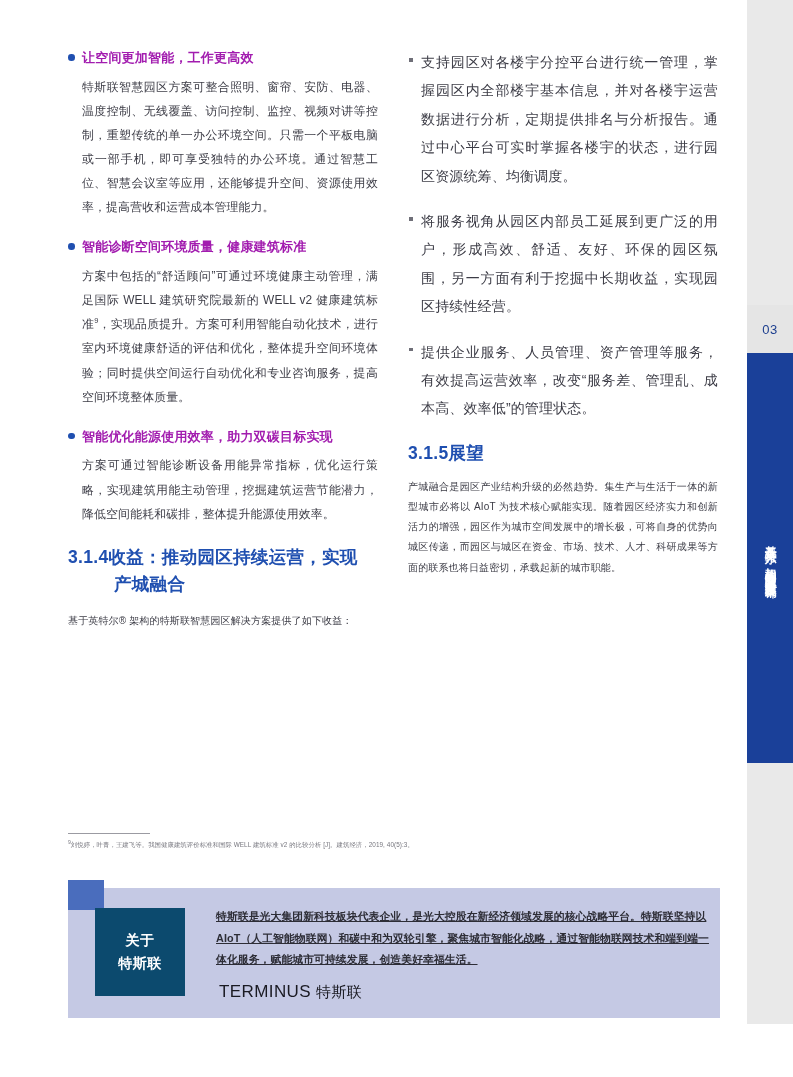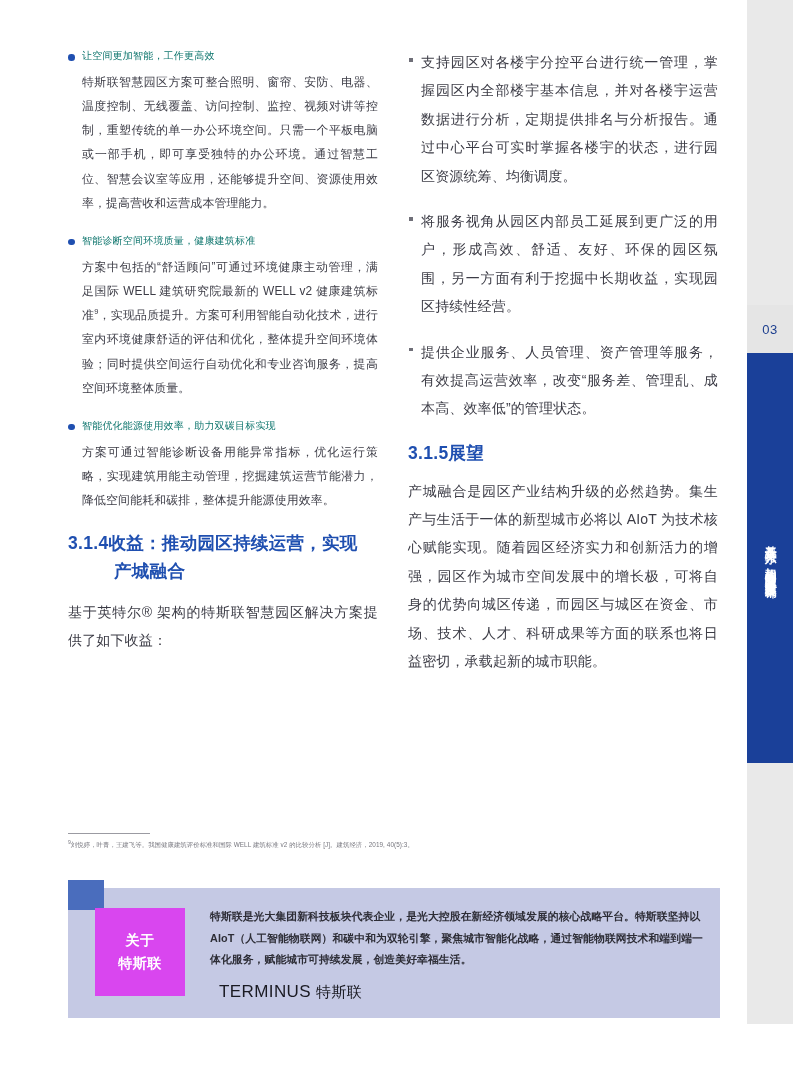--- a/index.html
+++ b/index.html
@@ -71,23 +71,23 @@
     position: absolute;
     top: 48px;
     width: 310px;
   }
   .col-left  { left: 68px; }
   .col-right { left: 408px; }
 
   
   .bullet-head {
     position: relative;
-    color: #0f766e;
-    font-weight: 400;
-    font-size: 10px;
+    color: #a21caf;
+    font-weight: 700;
+    font-size: 13px;
     line-height: 1.5;
     padding-left: 14px;
     margin: 0 0 7px 0;
     letter-spacing: 0.2px;
   }
   .bullet-head .dot {
     position: absolute;
     left: 0;
     top: 6px;
     width: 6.5px;
@@ -141,21 +141,21 @@
   }
   .sec-head .num { }
   .sec-head-indent {
     display: block;
     padding-left: 46px;
   }
   .sec-head.compact { margin: 10px 0 9px 0; }
 
   .plain-para {
     color: #3c3c46;
-    font-size: 14px;
+    font-size: 10px;
     line-height: 2.03;
     margin: 0 0 14px 0;
     text-align: justify;
     letter-spacing: 0.15px;
   }
 
   
   .footnote-wrap {
     position: absolute;
     left: 68px;
@@ -196,41 +196,42 @@
     width: 36px;
     height: 30px;
     background: #4a6dbd;
   }
   .about-label {
     position: absolute;
     left: 95px;
     top: 908px;
     width: 90px;
     height: 88px;
-    background: #d946ef;
+    background: #0c4a6e;
     color: #ffffff;
     font-weight: 700;
     font-size: 14px;
     line-height: 1.62;
     display: flex;
     flex-direction: column;
     align-items: center;
     justify-content: center;
     letter-spacing: 0.5px;
   }
   .about-text {
     position: absolute;
-    left: 210px;
+    left: 216px;
     top: 906px;
     width: 498px;
     color: #2d2d36;
     font-size: 10.8px;
     font-weight: 700;
     line-height: 2.0;
     letter-spacing: 0.1px;
+    text-decoration: underline;
   }
   .about-logo {
     position: absolute;
     left: 219px;
     top: 982px;
     color: #1a1a22;
     font-size: 17px;
     font-weight: 400;
     letter-spacing: 0.4px;
   }

